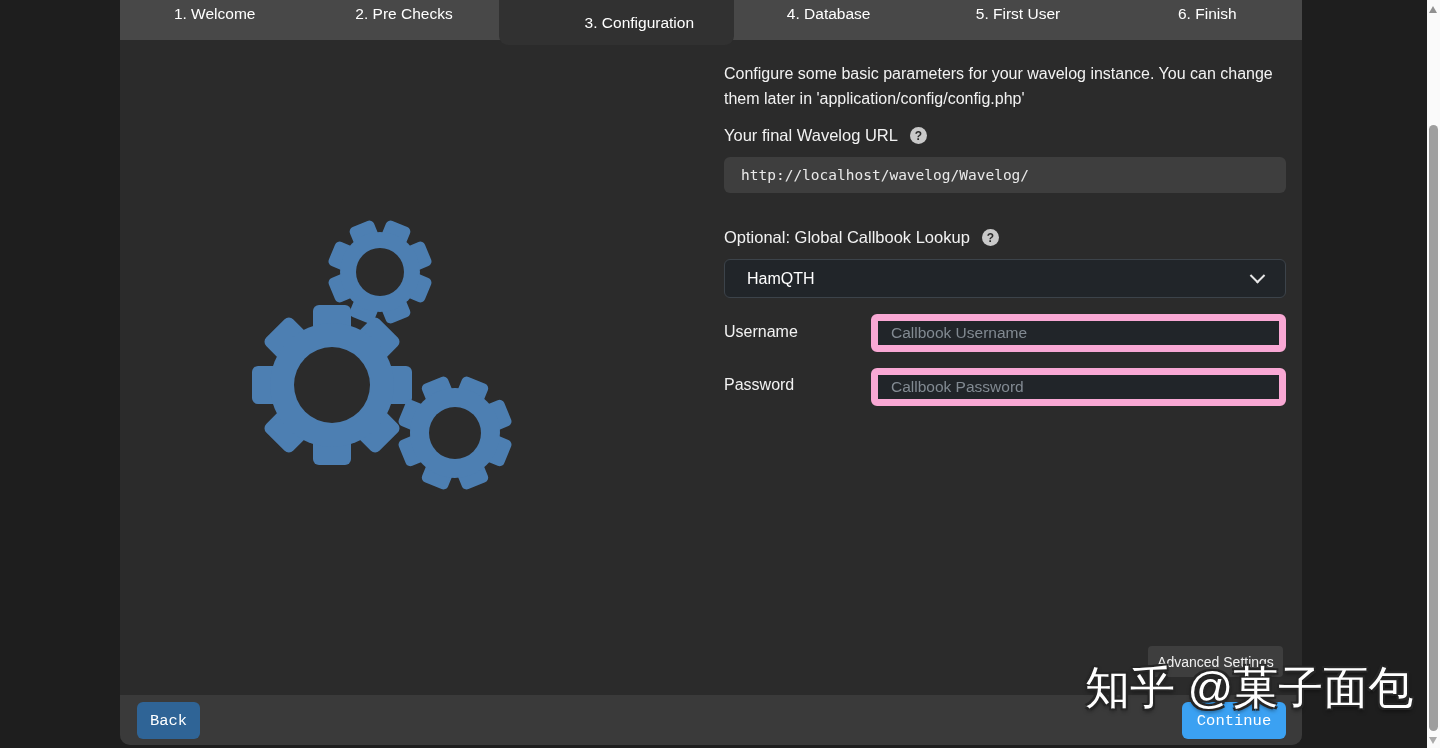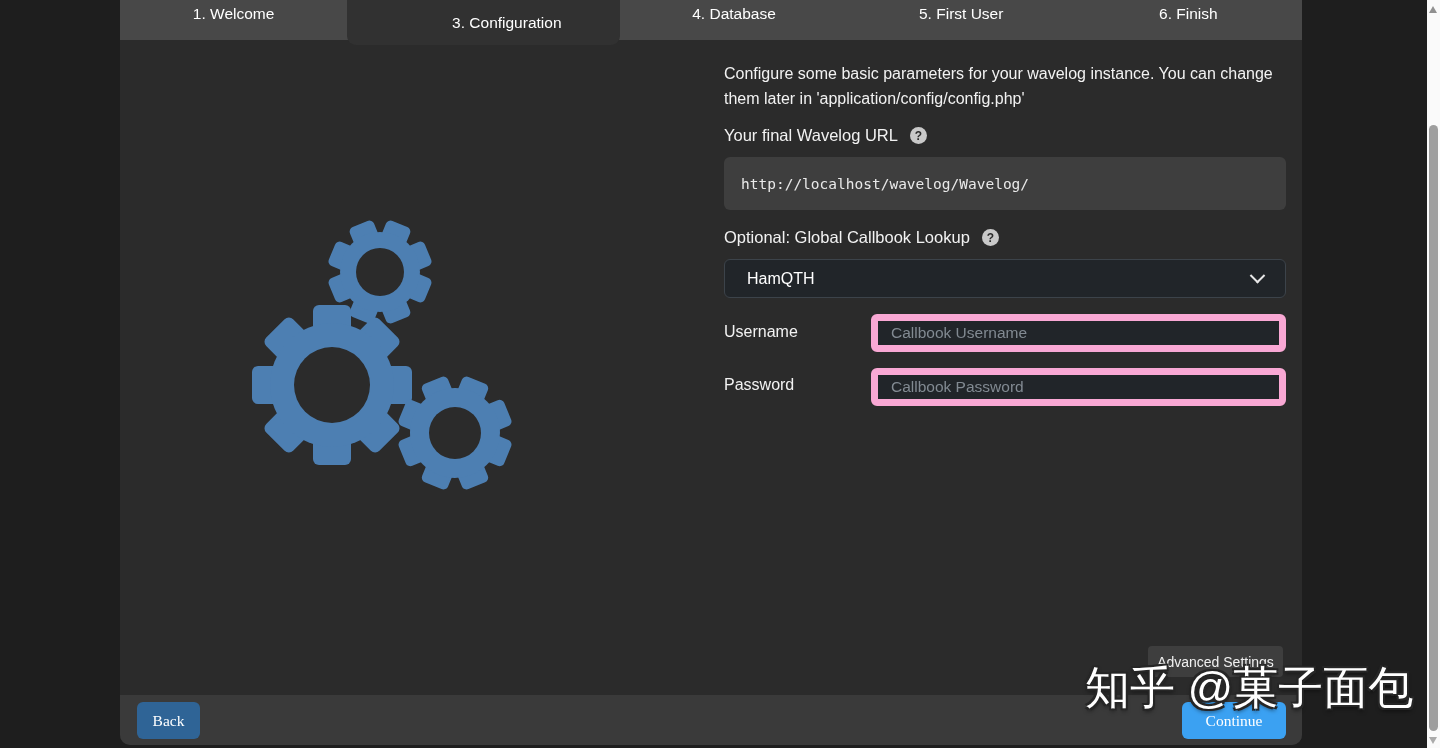--- a/index.html
+++ b/index.html
@@ -61,21 +61,21 @@
   .label-url{top:86px;}
   .label-callbook{top:188px;}
   .help-icon{
     width:17px; height:17px; border-radius:50%;
     background:#c9c9c9; color:#2b2b2b;
     font-size:12px; font-weight:bold;
     display:inline-flex; align-items:center; justify-content:center;
     cursor:pointer; flex:0 0 auto;
   }
   .url-box{
-    position:absolute; left:604px; top:117px; width:562px; height:53px;
+    position:absolute; left:604px; top:117px; width:562px; height:36px;
     background:var(--urlbox-bg); border:none; border-radius:6px;
     font-family:"DejaVu Sans Mono", monospace; font-size:14.5px;
     color:#e9e9e9; padding:0 17px; outline:none;
   }
   .select{
     position:absolute; left:604px; top:219px; width:562px; height:39px;
     background:var(--field-bg); border:1px solid var(--field-border);
     border-radius:6px; display:flex; align-items:center;
     padding:0 22px; font-size:16px; color:#ffffff; cursor:pointer;
   }
@@ -106,21 +106,21 @@
     font-size:14px; color:#f0f0f0; cursor:pointer;
   }
   
   .footer{
     position:absolute; left:0; bottom:0; width:100%; height:50px;
     background:var(--footer-bg); border-radius:0 0 10px 10px;
   }
   .btn{
     position:absolute; top:7px; height:37px;
     border:none; border-radius:6px; color:#ffffff; font-size:15.5px;
-    font-family:Liberation Serif, serif; cursor:pointer;
+    font-family:Liberation Mono, monospace; cursor:pointer;
   }
   .btn-back{left:17px; width:63px; background:var(--back-blue);}
   .btn-continue{right:16px; width:104px; background:var(--continue-blue);}
   
   .watermark{
     position:absolute; left:1085px; top:658px; z-index:50;
     font-size:45px; color:#ffffff; white-space:nowrap; pointer-events:none;
     text-shadow:
       -2px -2px 0 #262626, 2px -2px 0 #262626,
       -2px 2px 0 #262626, 2px 2px 0 #262626,
@@ -139,20 +139,21 @@
   .sb-up{top:6px; border-left:4.5px solid transparent; border-right:4.5px solid transparent; border-bottom:7px solid #909090;}
   .sb-down{bottom:4px; border-left:4.5px solid transparent; border-right:4.5px solid transparent; border-top:7px solid #aaaaaa;}
 </style>
 </head>
 <body>
 
 <div class="card">
 
   <div class="tabbar">
     <div class="tab">1. Welcome</div>
+    <div class="tab">2. Pre Checks</div>
     <div class="tab active">3. Configuration</div>
     <div class="tab">4. Database</div>
     <div class="tab">5. First User</div>
     <div class="tab">6. Finish</div>
   </div>
 
   <div class="content">
 
     <svg class="gears" width="300" height="300" viewBox="0 0 300 300" aria-hidden="true">
 

